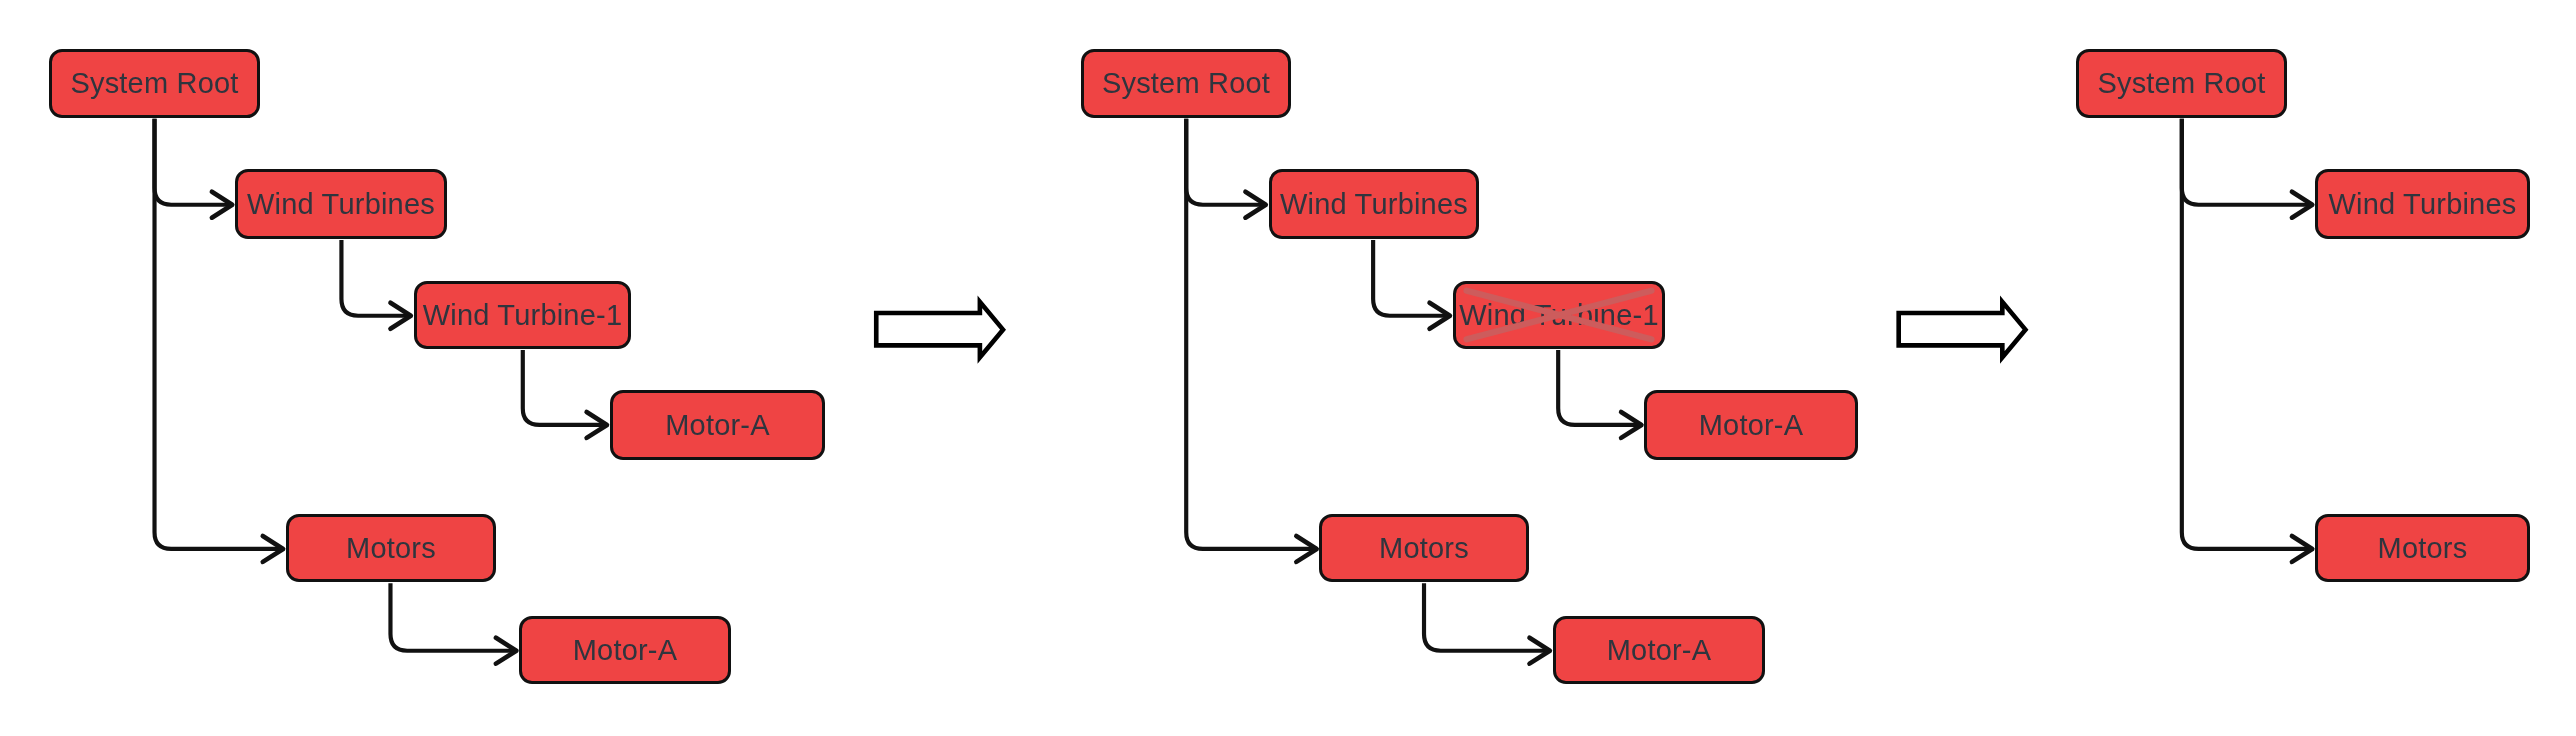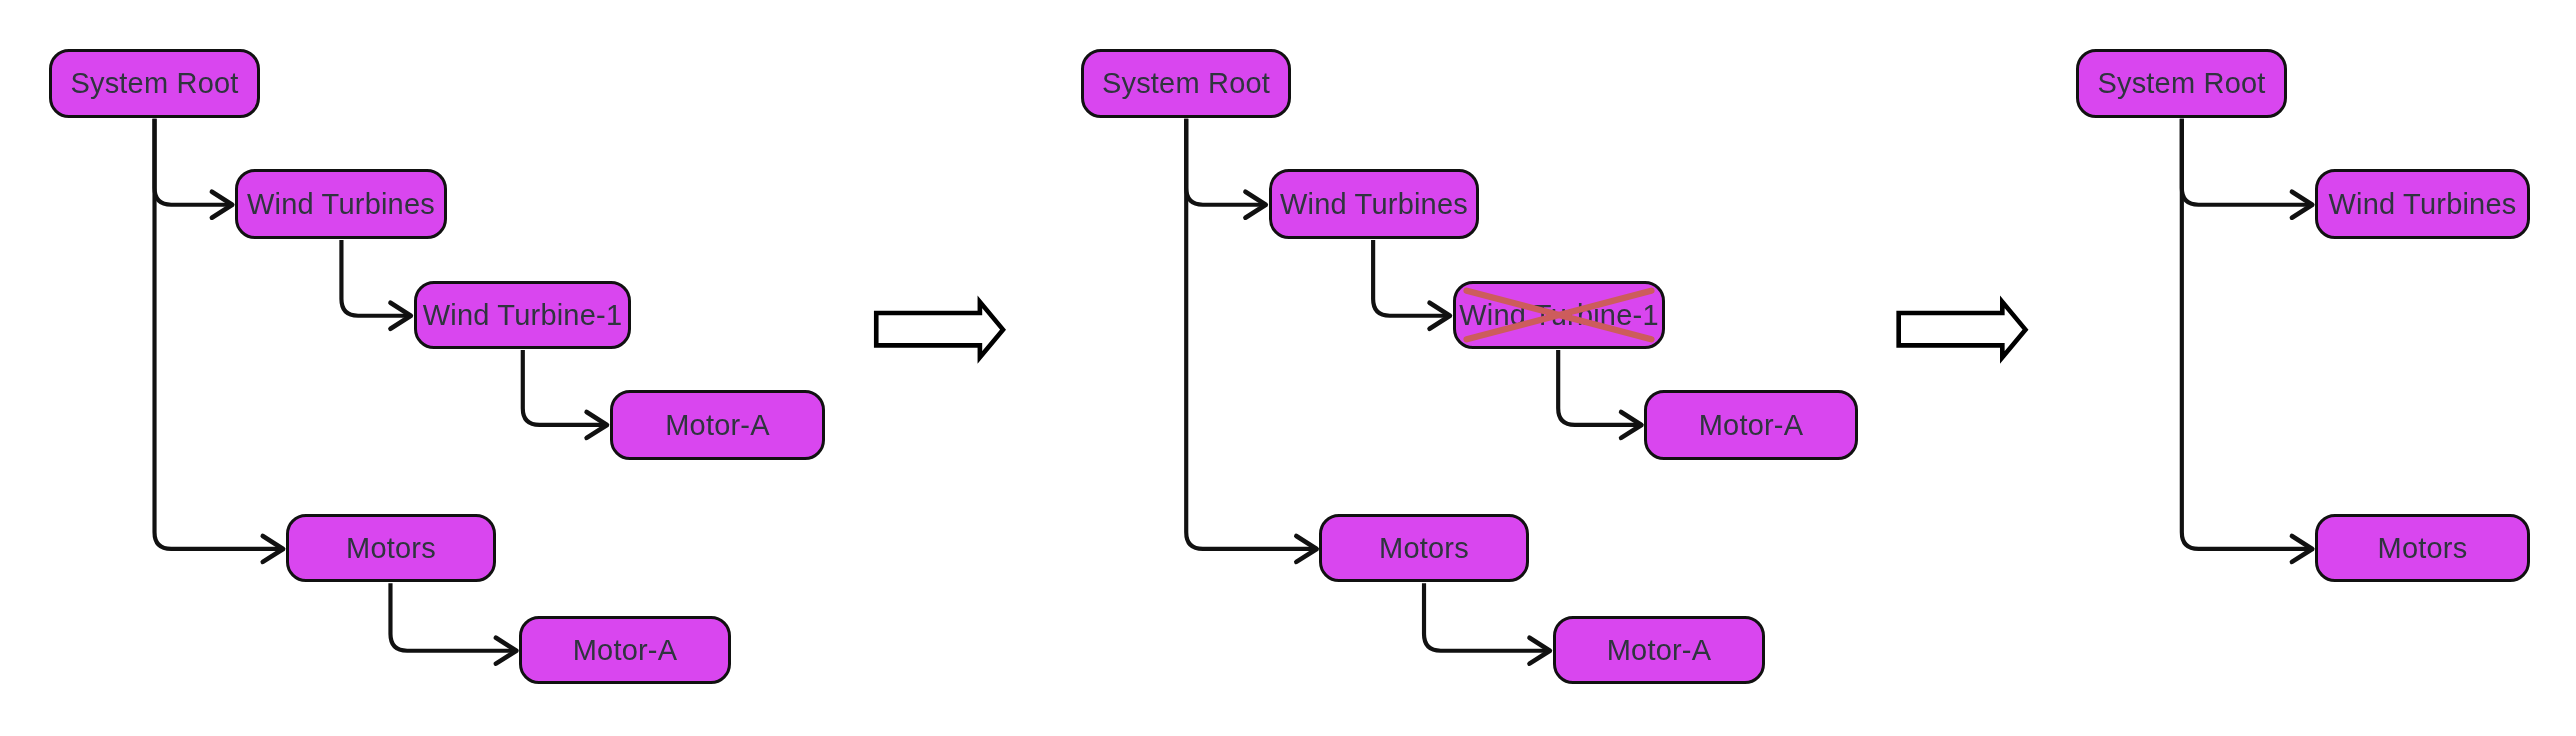--- a/index.html
+++ b/index.html
@@ -1,21 +1,21 @@
 <!DOCTYPE html>
 <html style="font-size:15px"><head>
 <meta charset="utf-8">
 <style>
   html,body{margin:0;padding:0;background:#ffffff;}
   .canvas{position:relative;width:2576px;height:737px;background:#ffffff;overflow:hidden;
           font-family:"Liberation Sans", sans-serif;}
   .layer{position:absolute;left:0;top:0;width:2576px;height:737px;}
   .tree{position:absolute;left:0;top:0;width:100%;height:100%;pointer-events:none;}
-  .node{position:absolute;box-sizing:border-box;background:#d946ef;border:3.7px solid #111111;
-        border-radius:20px;display:flex;align-items:center;justify-content:center;}
+  .node{position:absolute;box-sizing:border-box;background:#ef4444;border:3.7px solid #111111;
+        border-radius:13px;display:flex;align-items:center;justify-content:center;}
   .node .label{font-size:29px;color:#2f353e;letter-spacing:0.2px;white-space:nowrap;}
   .cross{position:absolute;left:0;top:0;width:100%;height:100%;}
 </style>
 </head>
 <body>
 
 <div class="canvas">
 
   <svg class="layer" viewBox="0 0 2784 796">
     <defs>

